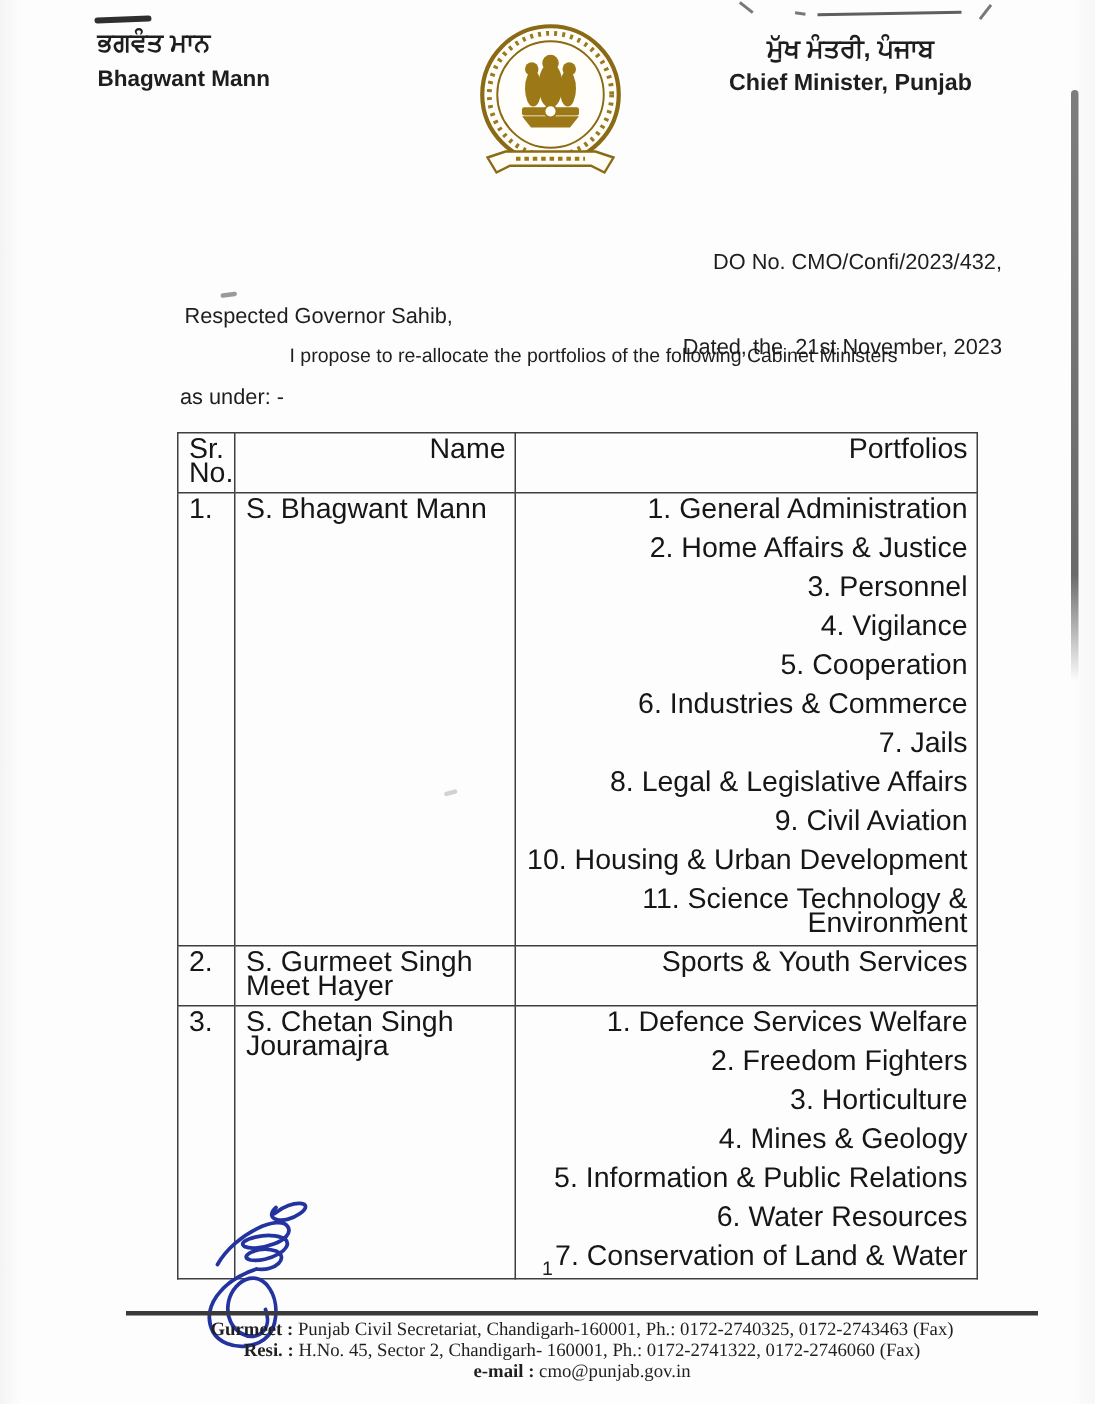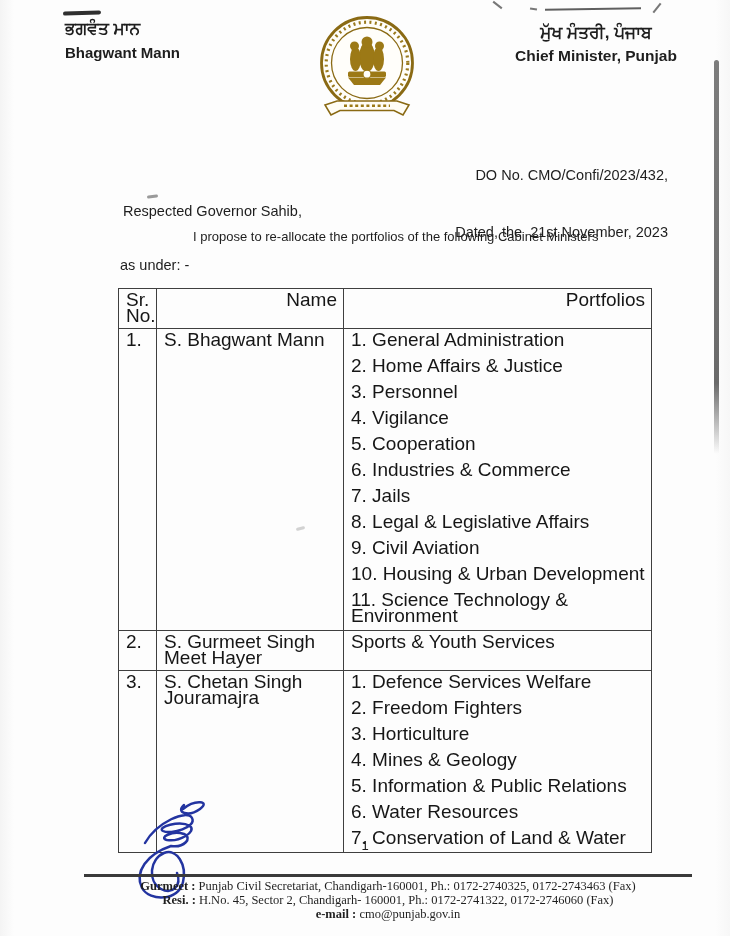--- a/index.html
+++ b/index.html
@@ -5,21 +5,21 @@
   html,body{margin:0;padding:0;background:#ffffff;}
   .page{
     position:relative;width:730px;height:936px;overflow:hidden;
     background:linear-gradient(90deg,#f4f4f4 0px,#fdfdfd 14px,#fdfdfd 98%,#f7f7f7 100%);
     color:#1e1e1e;font-family:"Liberation Sans",sans-serif;
   }
   
   .sender{position:absolute;left:65px;top:18px;line-height:22px;}
   .pa-text{font-size:17px;font-weight:bold;font-family:Liberation Sans, sans-serif;}
   .sender .en{font-size:15px;font-weight:bold;margin-top:2px;}
-  .title-block{position:absolute;left:476px;top:22px;width:240px;text-align:center;line-height:22px;}
+  .title-block{position:absolute;left:447px;top:22px;width:240px;text-align:center;line-height:22px;}
   .title-block .en{font-size:15.5px;font-weight:bold;margin-top:1px;}
   .emblem{position:absolute;left:317px;top:13px;width:100px;height:110px;}
   
   .artifact{position:absolute;}
   .a-dash-tl{left:63px;top:11px;width:38px;height:4px;background:#2f2f2f;border-radius:2px;transform:rotate(-2deg);}
   .a-line-tr{left:545px;top:8px;width:96px;height:2px;background:#5f5f5f;transform:rotate(-1deg);}
   .a-tick1{left:492px;top:4px;width:11px;height:2px;background:#787878;transform:rotate(38deg);}
   .a-tick2{left:530px;top:8px;width:7px;height:2px;background:#787878;transform:rotate(8deg);}
   .a-tick3{left:651px;top:7px;width:12px;height:2px;background:#787878;transform:rotate(-52deg);}
   .a-resp{left:147px;top:195px;width:11px;height:3px;background:#9a9a9a;border-radius:2px;transform:rotate(-8deg);}
@@ -34,21 +34,21 @@
   .intro{position:absolute;left:193px;top:229px;font-size:13px;white-space:nowrap;}
   .asunder{position:absolute;left:120px;top:257px;font-size:14.5px;}
   
   .doc-table{position:absolute;left:118px;top:288px;width:533px;border-collapse:collapse;
     table-layout:fixed;font-size:19px;color:#161616;}
   .doc-table th,.doc-table td{border:1px solid #3f3f3f;vertical-align:top;text-align:left;
     padding:3px 6px 4px 7px;line-height:16px;font-weight:normal;}
   .doc-table th.c-name,.doc-table th.c-port{text-align:right;}
   .doc-table thead th{height:26px;}
   .cell-portfolios{padding-top:4px;}
-  .portfolio-line{margin-bottom:10px;}
+  .portfolio-line{margin-bottom:10px;text-align:right;}
   .portfolio-line:last-child{margin-bottom:2px;}
   
   .signature{position:absolute;left:127px;top:796px;width:96px;height:106px;}
   .page-num{position:absolute;left:0;top:838px;width:730px;text-align:center;font-size:13px;}
   .footer-rule{position:absolute;left:84px;top:874px;width:608px;height:3px;background:#3a3a3a;}
   .footer{position:absolute;left:60px;top:879px;width:656px;text-align:center;
     font-family:"Liberation Serif",serif;font-size:12.5px;line-height:14px;color:#1f1f1f;}
   .footer b{font-weight:bold;}
 </style>
 </head>

